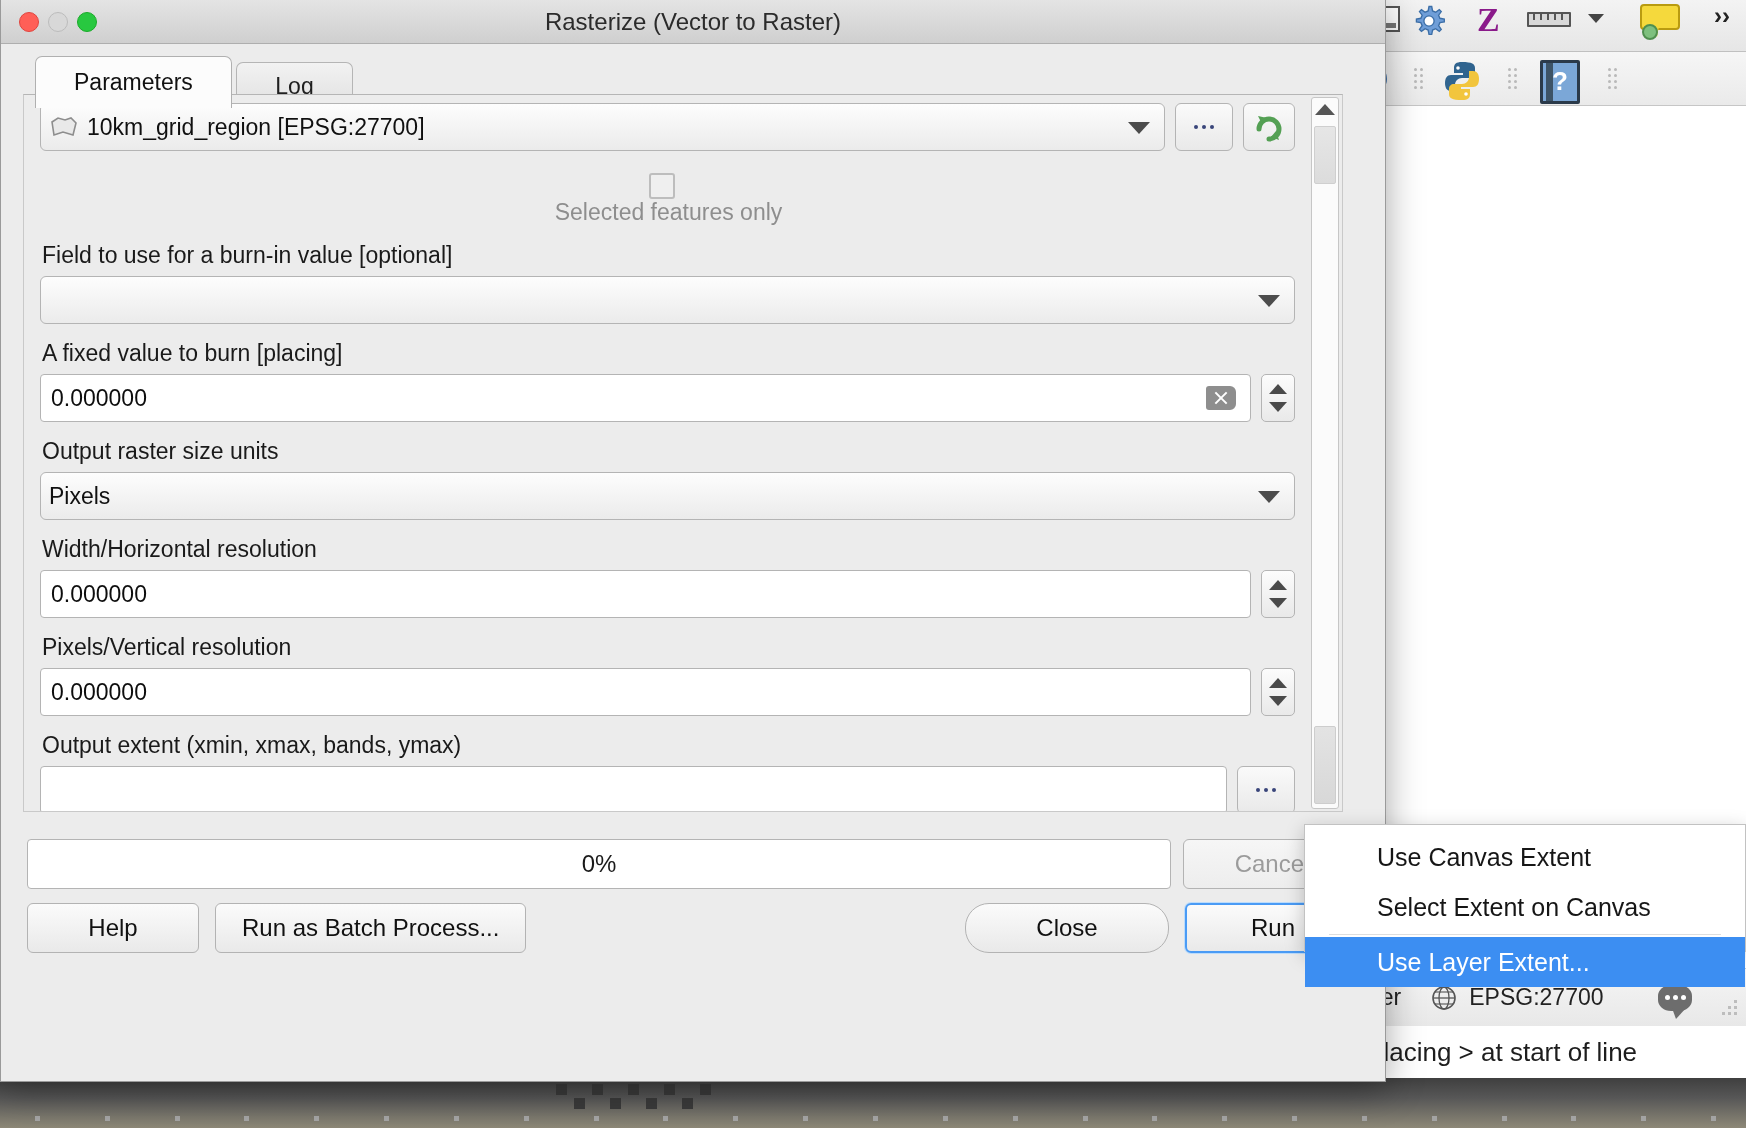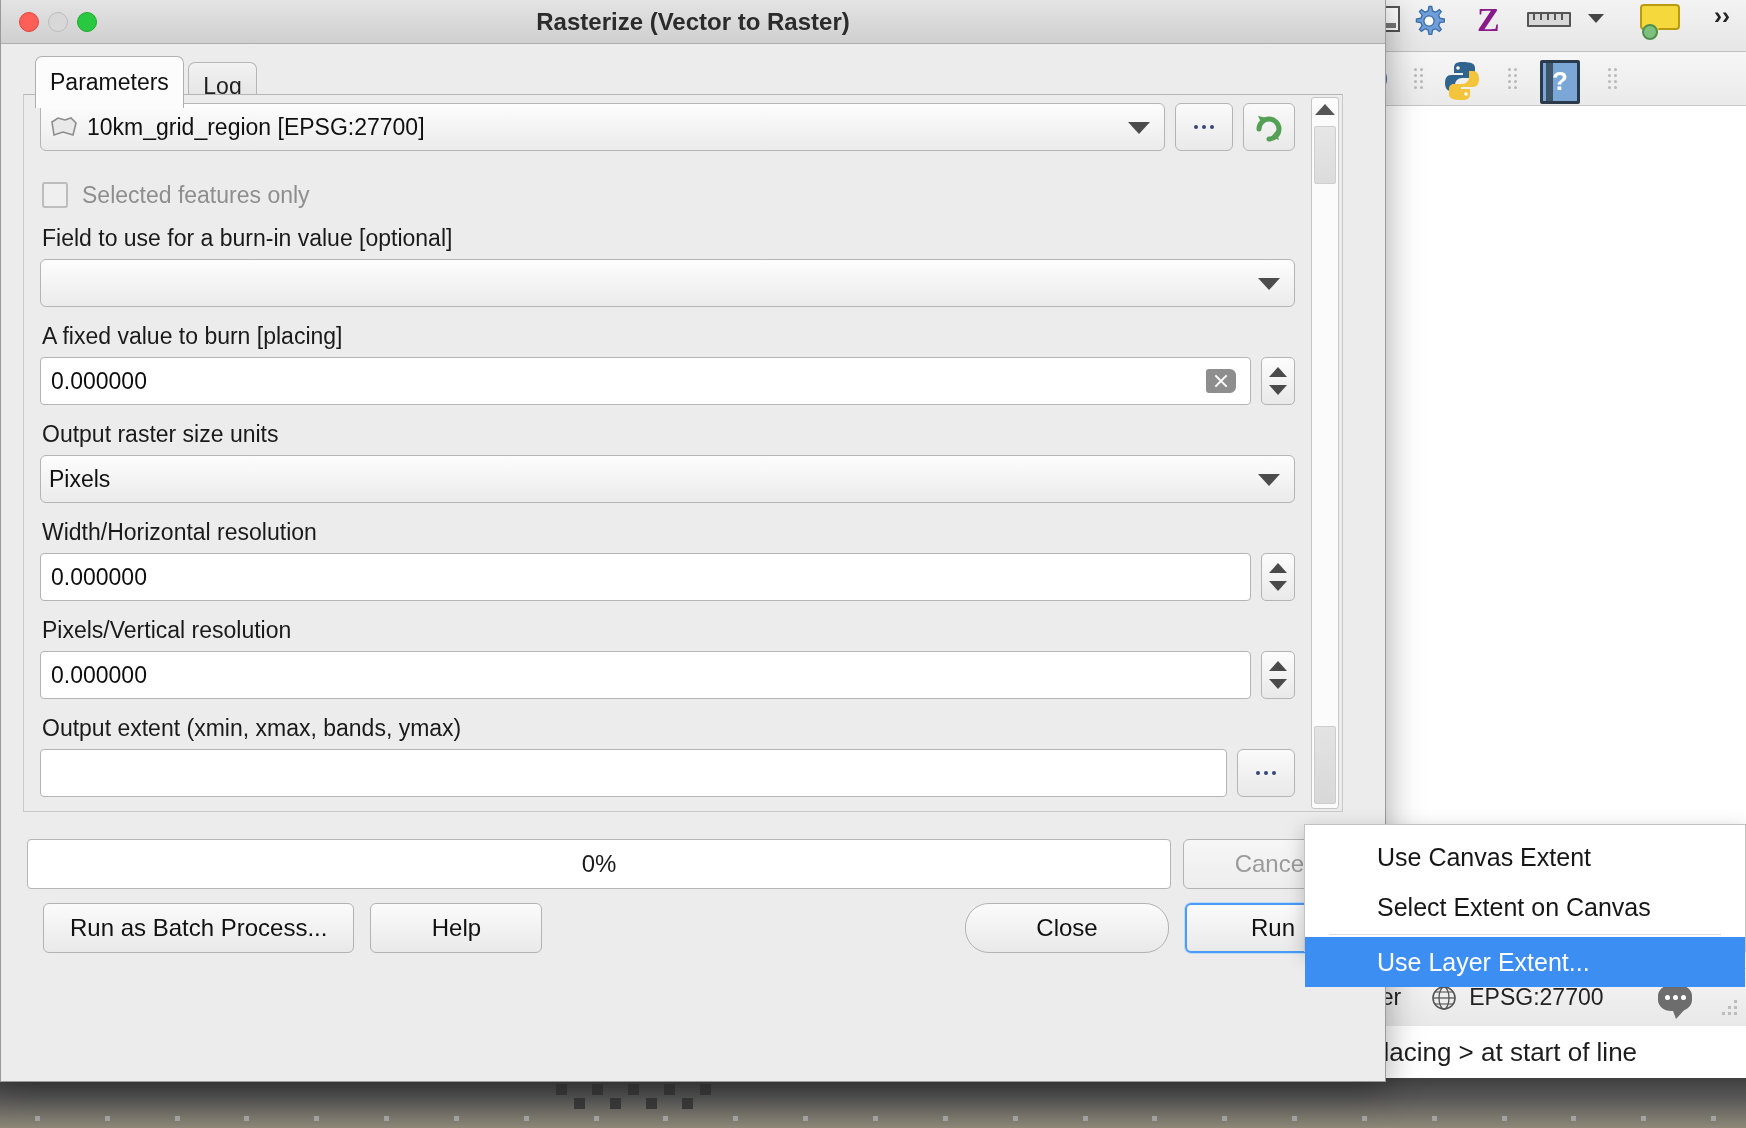--- a/index.html
+++ b/index.html
@@ -165,30 +165,30 @@
     position: relative; height: 44px;
     background: linear-gradient(#e4e4e4,#cfcfcf);
     border-bottom: 1px solid #aeaeae;
     display: flex; align-items: center; justify-content: center;
   }
   .traffic { position: absolute; left: 18px; top: 12px; display: flex; gap: 9px; }
   .tl { width: 20px; height: 20px; border-radius: 50%; }
   .tl.red { background: #ff5f57; border: 1px solid #e0443e; }
   .tl.yellow { background: #d8d8d8; border: 1px solid #bcbcbc; }
   .tl.green { background: #28c840; border: 1px solid #1aab29; }
-  .title-text { font-size: 24px; color: #2b2b2b; font-weight: bold; }
+  .title-text { font-size: 24px; color: #2b2b2b; }
 
   .tabstrip {
     position: relative; height: 50px; background: #ececec;
     padding-left: 34px; padding-top: 12px;
   }
   .tab {
     display: inline-block; vertical-align: bottom;
     height: 48px; line-height: 46px;
-    padding: 0 14px; font-size: 23px; color: #1f1f1f;
+    padding: 0 38px; font-size: 23px; color: #1f1f1f;
     border: 1px solid #b5b5b5; border-bottom: none;
     border-radius: 7px 7px 0 0;
     background: linear-gradient(#f2f2f2,#e0e0e0);
     position: relative; top: 2px;
   }
   .tab.active {
     background: #fcfcfc; color: #111; z-index: 3;
     border-color: #b0b0b0; height: 52px; line-height: 50px; top: 0;
   }
 
@@ -237,21 +237,21 @@
   .btn-ellipsis .dots { display: flex; gap: 4px; }
   .btn-ellipsis .dots i { width: 4px; height: 4px; border-radius: 50%; background: #39457a; }
 
   .btn-iterate {
     width: 52px; height: 48px; flex: none;
     background: linear-gradient(#fafafa,#e9e9e9);
     border: 1px solid #b4b4b4; border-radius: 6px;
     display: flex; align-items: center; justify-content: center;
   }
 
-  .checkrow { display: flex; margin: 31px 0 4px 2px; }
+  .checkrow { display: flex; align-items: center; margin: 22px 0 4px 2px; flex-direction: column; }
   .checkbox-dis {
     width: 26px; height: 26px; border: 2px solid #bdbdbd; background: #efefef;
     border-radius: 3px; margin-right: 14px;
   }
   .checkrow .lbl { font-size: 23px; color: #8e8e8e; }
 
   
   .lineedit {
     position: relative; height: 48px; background: #fff;
     border: 1px solid #b4b4b4; border-radius: 4px;
@@ -642,22 +642,22 @@
   </div>
 
   <div class="progress-row">
     <div class="progressbar">
       <span>0%</span>
     </div>
     <div class="btn disabled" style="width:178px;">Cancel</div>
   </div>
 
   <div class="action-row">
+    <div class="btn" style="width:172px;">Help</div>
     <div class="btn" style="margin-left:16px;">Run as Batch Process...</div>
-    <div class="btn" style="width:172px;">Help</div>
     <div class="spacer"></div>
     <div class="btn" style="width:204px;border-radius:24px;">Close</div>
     <div class="btn focus" style="width:176px;">Run</div>
   </div>
 
   <div class="dialog-grip"></div>
 </div>
 
 <div id="ctxmenu">
   <div class="menu-item">Use Canvas Extent</div>

